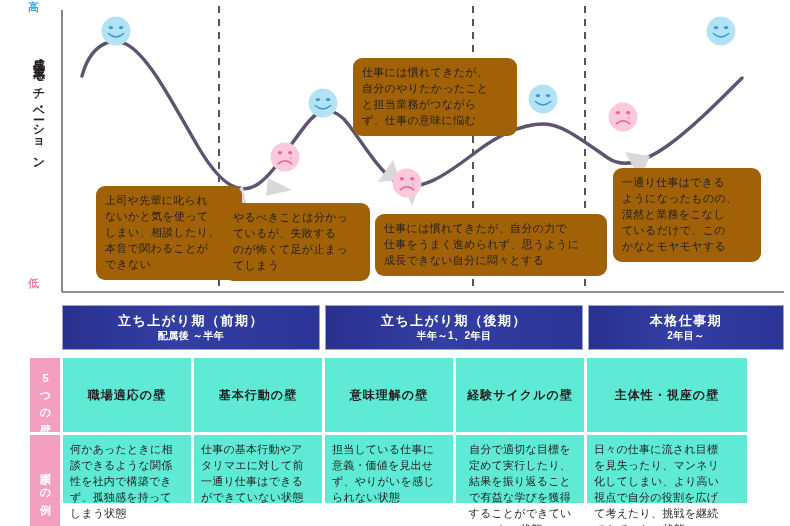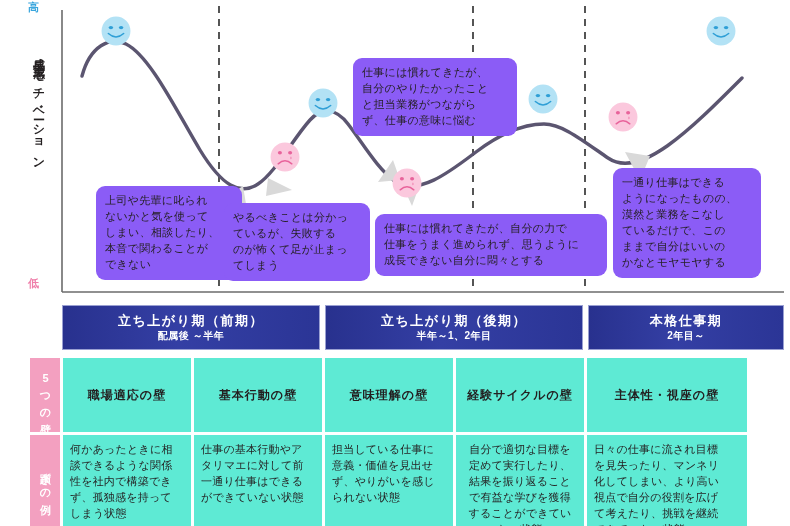--- a/index.html
+++ b/index.html
@@ -34,21 +34,21 @@
 
   
   .face{
     position:absolute;width:38px;height:34px;border-radius:50%;
   }
   .face svg{display:block;width:100%;height:100%;}
 
   
   .callout{
     position:absolute;
-    background:#8b5cf6;
+    background:#a16207;
     border-radius:9px;
     color:#231f20;
     font-size:11px;
     line-height:1.45;
     padding:7px 9px;
     box-sizing:border-box;
     letter-spacing:0.3px;
     z-index:4;
   }
   .callout .ln{display:block;white-space:nowrap;}
@@ -84,21 +84,21 @@
     position:absolute;box-sizing:border-box;
     background:#5eead4;
     color:#231f20;
   }
   .cell.walls{
     top:0;height:74px;
     display:flex;align-items:center;justify-content:center;
     font-size:12px;font-weight:bold;letter-spacing:1px;
   }
   .cell.stumble{
-    top:77px;height:92px;
+    top:77px;height:68px;
     padding:7px 7px 5px 7px;
     font-size:11px;line-height:1.45;letter-spacing:0.2px;
   }
   .cell.stumble .ln{display:block;white-space:nowrap;}
 </style>
 </head>
 <body>
 
 <div id="stage">
 
@@ -215,21 +215,20 @@
       <span class="ln">仕事には慣れてきたが、自分の力で</span>
       <span class="ln">仕事をうまく進められず、思うように</span>
       <span class="ln">成長できない自分に悶々とする</span>
     </div>
 
     <div class="callout" id="co5" style="left:613px;top:168px;width:148px;">
       <span class="ln">一通り仕事はできる</span>
       <span class="ln">ようになったものの、</span>
       <span class="ln">漠然と業務をこなし</span>
       <span class="ln">ているだけで、この</span>
-      <span class="ln">ままで自分はいいの</span>
       <span class="ln">かなとモヤモヤする</span>
     </div>
   </div>
 
   <div id="phase-row">
     <div class="phase" style="left:62px;width:258px;">
       <div class="p-title">立ち上がり期（前期）</div>
       <div class="p-sub">配属後 ～半年</div>
     </div>
     <div class="phase" style="left:325px;width:258px;">

